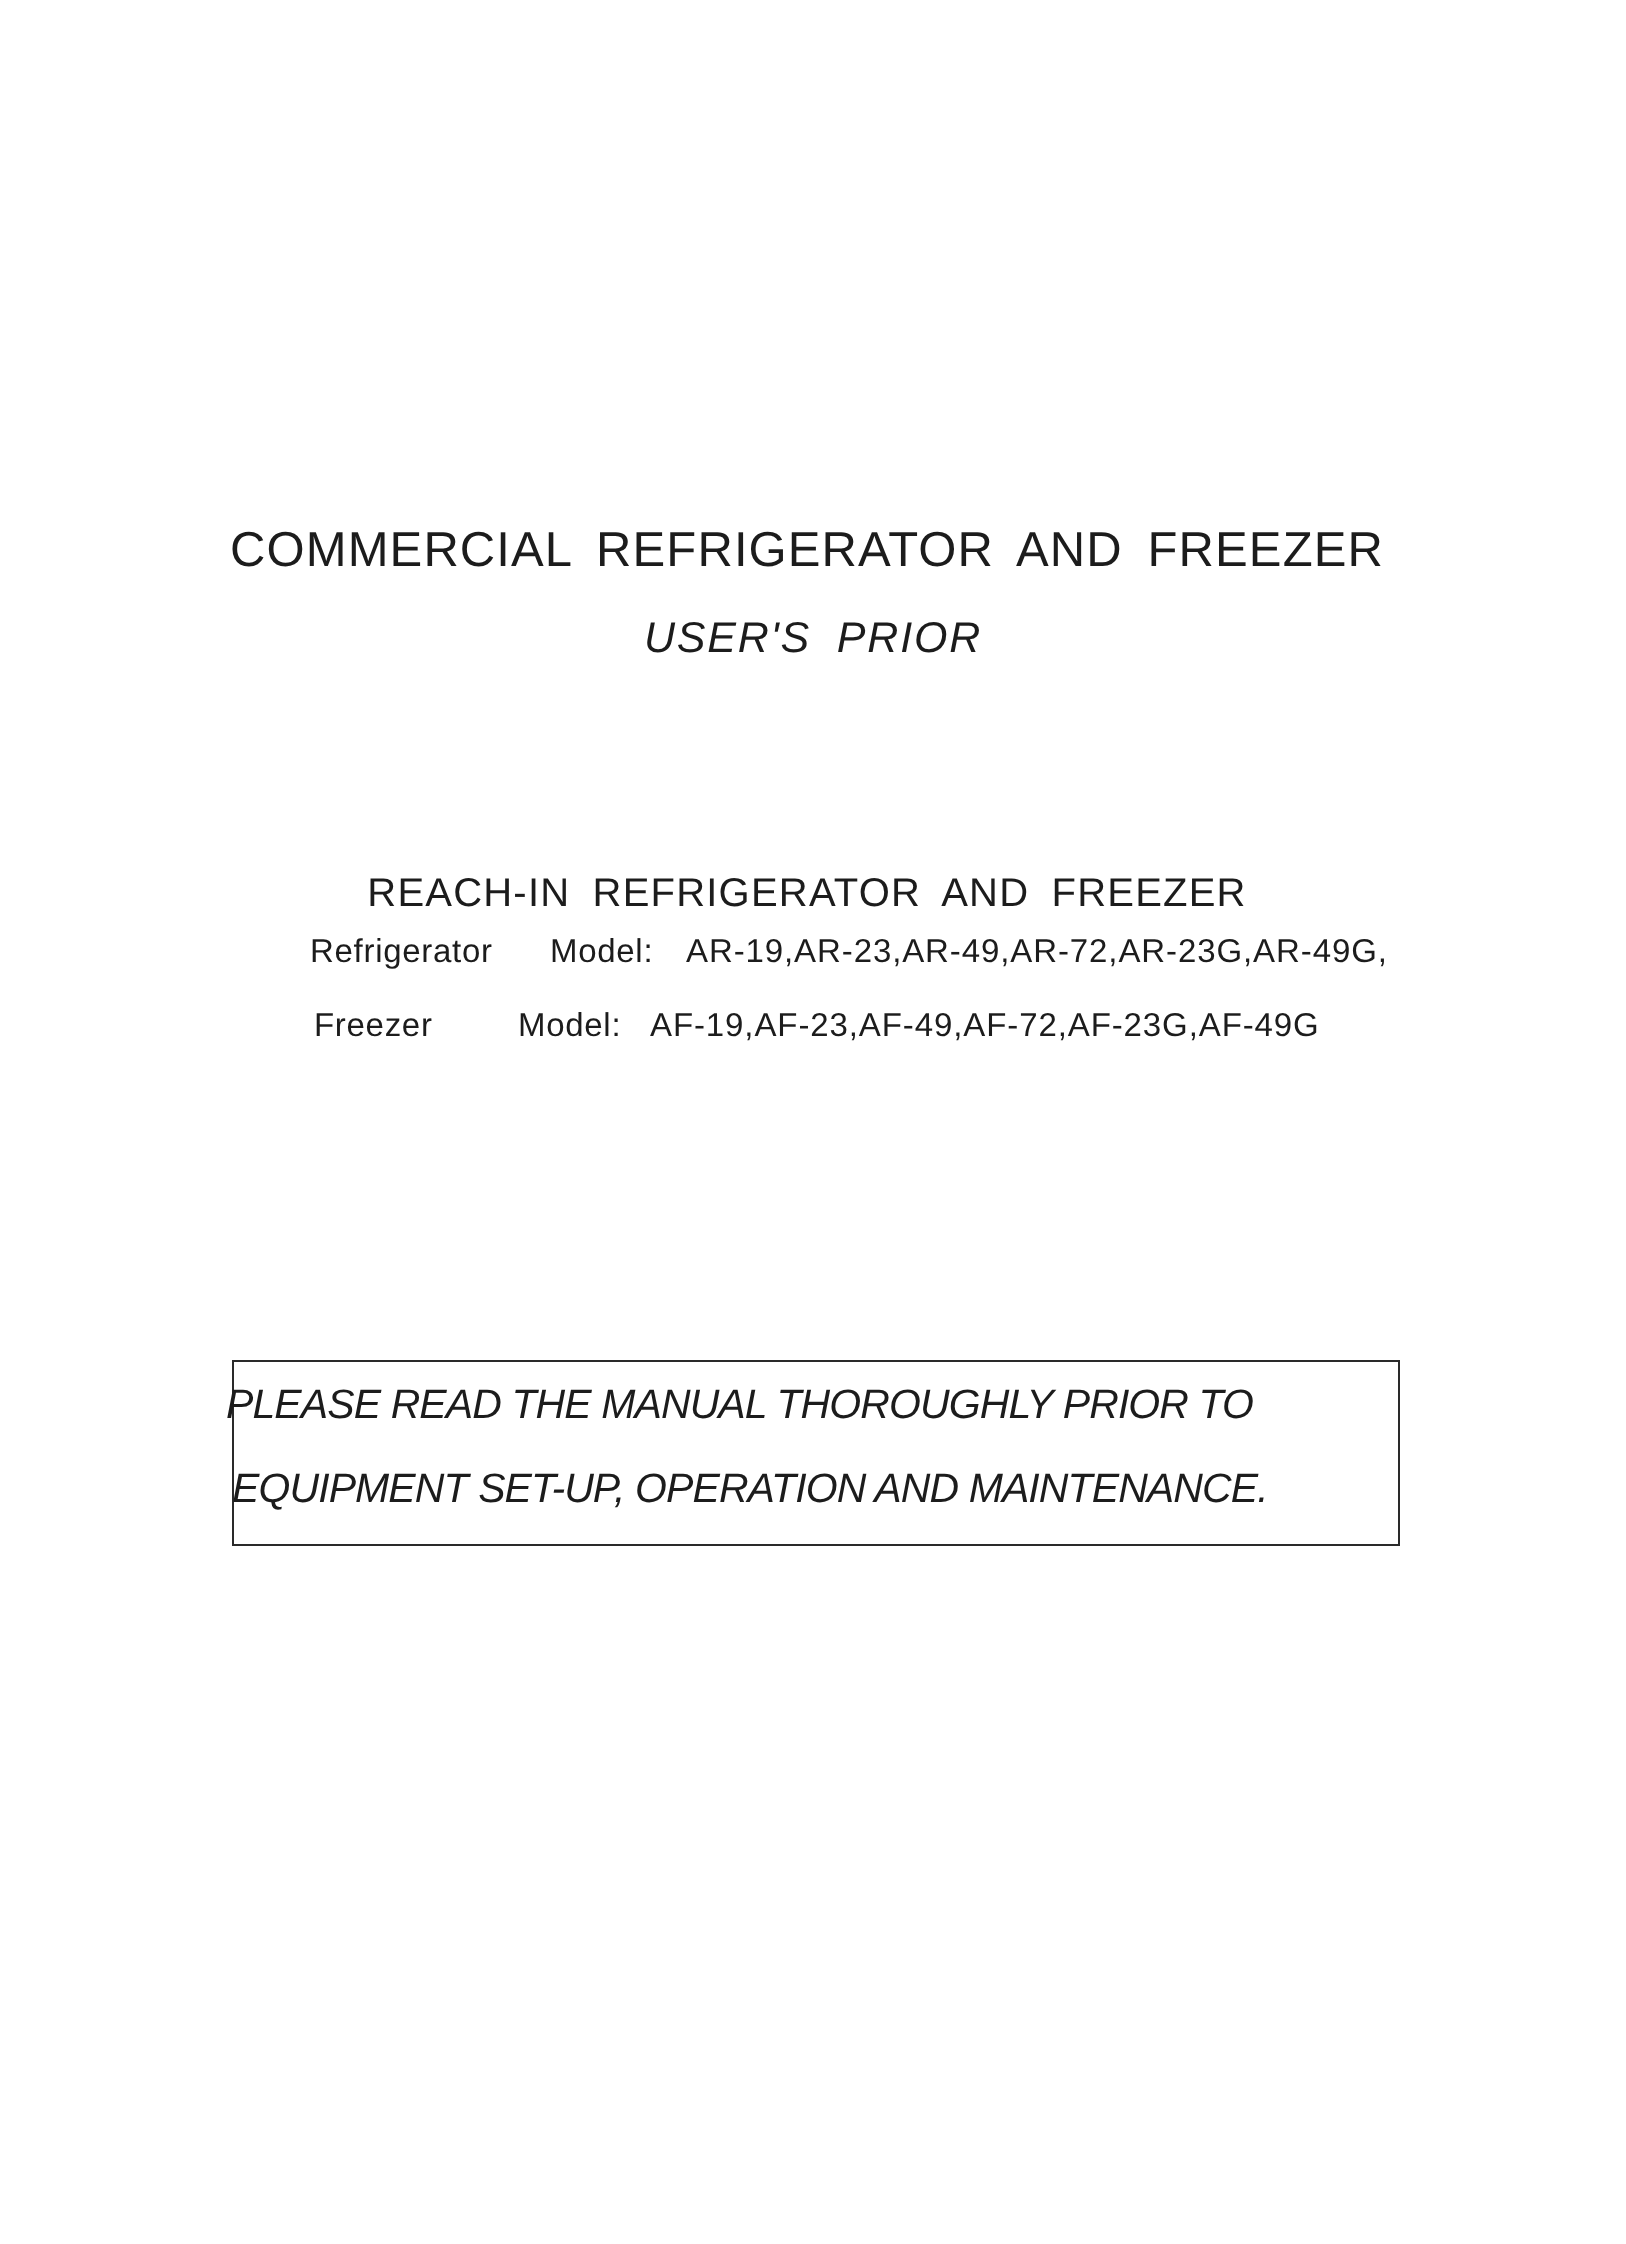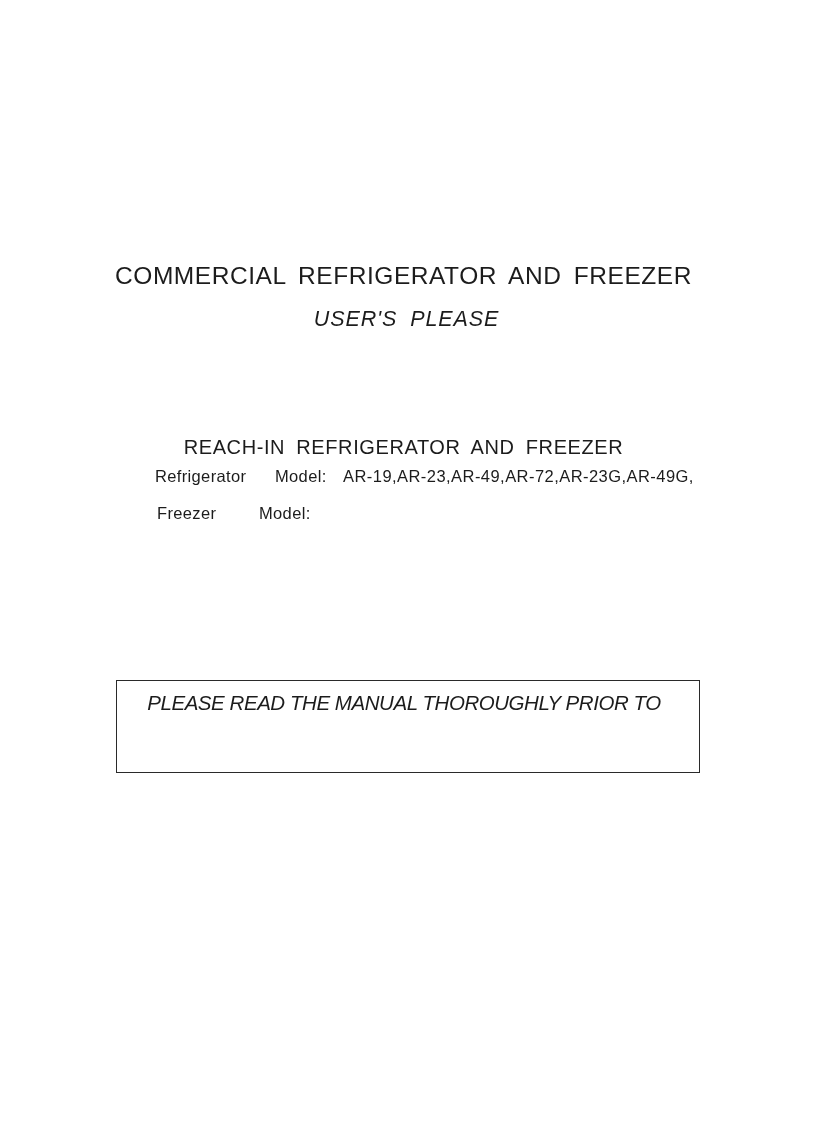--- a/index.html
+++ b/index.html
@@ -13,44 +13,46 @@
     .section-heading { left: 0; width: 813px; text-align: center; top: 436px;
                        font-size: 20px; letter-spacing: 0.6px; word-spacing: 5px; transform: translateX(-3px); }
     .model-row { font-size: 16.5px; letter-spacing: 0.35px; }
     .row1 { top: 467px; }
     .row2 { top: 504px; }
     .type-label { position: absolute; }
     .model-label { position: absolute; left: 259px; text-align: right; }
     .model-list { position: absolute; left: 327px; letter-spacing: 0.45px; text-align: right; }
     .notice-box { left: 116px; top: 680px; width: 584px; height: 93px;
                   border: 1px solid #2a2a2a; box-sizing: border-box; }
-    .notice-line { position: absolute; left: 0; width: 100%; text-align: center;
+    .notice-line { position: absolute; left: 0; width: 100%; 
                    font-size: 20.5px; font-style: italic; letter-spacing: -0.45px; word-spacing: 0px; }
     .nl1 { top: 10px; transform: translateX(-4px); }
     .nl2 { top: 52px; transform: translateX(-1px); }
   </style>
 </head>
 <body>
 
 <div>
 
   <div class="abs title">COMMERCIAL  REFRIGERATOR  AND  FREEZER</div>
 
-  <div class="abs subtitle">USER'S  PLEASE</div>
+  <div class="abs subtitle">USER'S  PRIOR</div>
 
   <div class="abs section-heading">REACH-IN  REFRIGERATOR  AND  FREEZER</div>
 
   <div class="abs model-row row1" style="left:16px;width:813px;height:24px;">
     <span class="type-label" style="left:139px;">Refrigerator</span>
     <span class="model-label">Model:</span>
     <span class="model-list">AR-19,AR-23,AR-49,AR-72,AR-23G,AR-49G,</span>
   </div>
 
   <div class="abs model-row row2" style="left:0;width:800px;height:24px;">
     <span class="type-label" style="left:157px;">Freezer</span>
     <span class="model-label">Model:</span>
+    <span class="model-list" style="left:325px;">AF-19,AF-23,AF-49,AF-72,AF-23G,AF-49G</span>
   </div>
 
   <div class="abs notice-box">
     <div class="notice-line nl1">PLEASE READ THE MANUAL THOROUGHLY PRIOR TO</div>
+    <div class="notice-line nl2">EQUIPMENT SET-UP, OPERATION AND MAINTENANCE.</div>
   </div>
 
 </div>
 
 </body></html>

